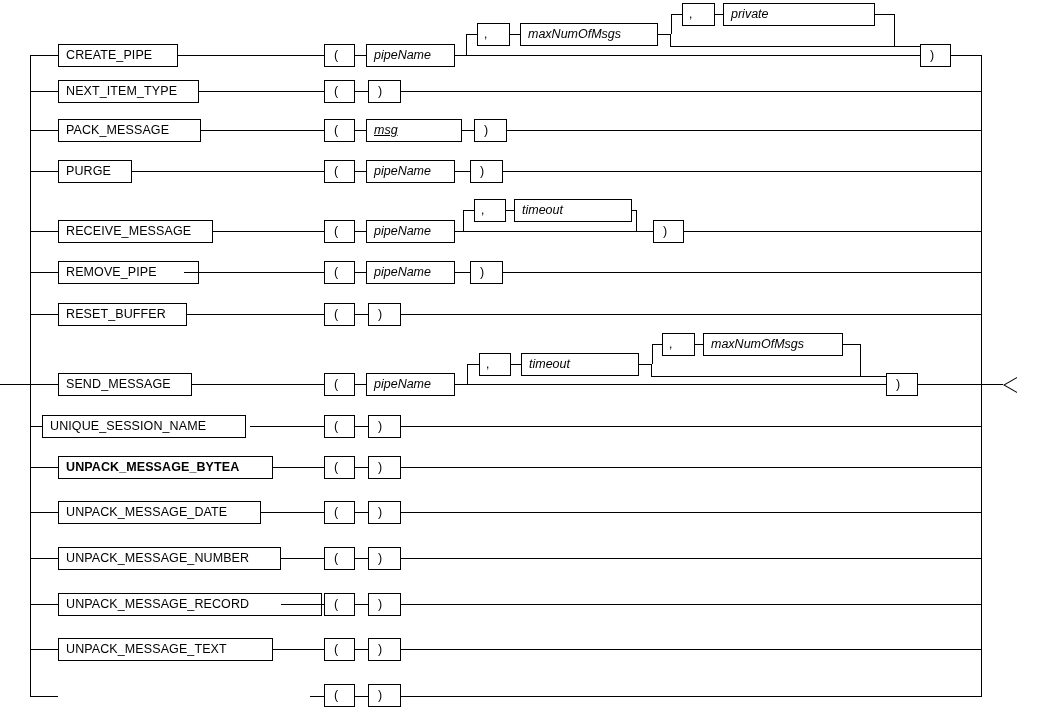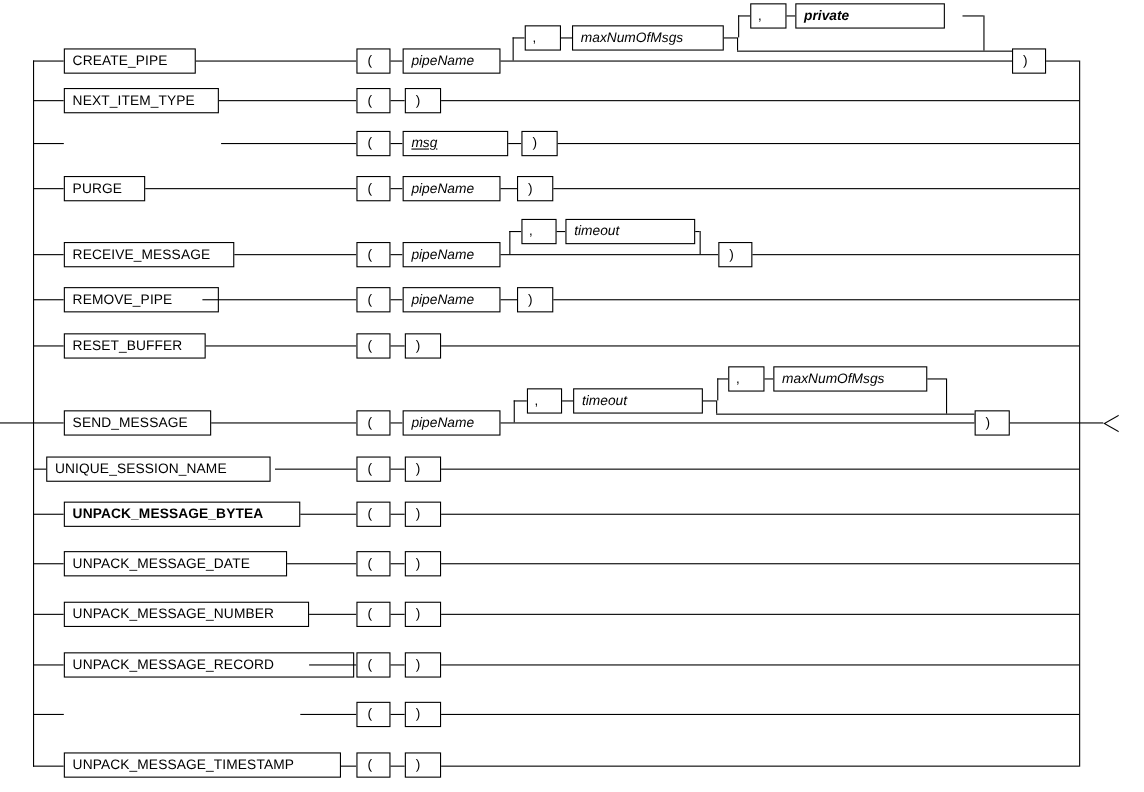--- a/index.html
+++ b/index.html
@@ -95,21 +95,21 @@
   <div class="line hline" style="left:658px;top:34px;width:12px;"></div>
   <div class="line vline" style="left:670px;top:34px;height:12px;"></div>
   <div class="line hline" style="left:670px;top:46px;width:250px;"></div>
 
   <div class="line vline" style="left:671px;top:14px;height:20px;"></div>
   <div class="line hline" style="left:671px;top:14px;width:11px;"></div>
   <div class="box comma" style="left:682px;top:3px;width:33px;">
     <span class="lbl">,</span>
   </div>
   <div class="line hline" style="left:715px;top:14px;width:8px;"></div>
-  <div class="box nt" style="left:723px;top:3px;width:136px;font-weight:bold;">
+  <div class="box nt" style="left:723px;top:3px;width:152px;">
     <span class="lbl">private</span>
   </div>
   <div class="line hline" style="left:875px;top:14px;width:19px;"></div>
   <div class="line vline" style="left:894px;top:14px;height:32px;"></div>
   <div class="line vline" style="left:920px;top:46px;height:9px;"></div>
 
   <div class="box punct" style="left:920px;top:44px;width:31px;">
     <span class="lbl">)</span>
   </div>
   <div class="line hline" style="left:951px;top:55px;width:30px;"></div>
@@ -122,20 +122,23 @@
   <div class="box punct" style="left:324px;top:80px;width:31px;">
     <span class="lbl">(</span>
   </div>
   <div class="line hline" style="left:355px;top:91px;width:13px;"></div>
   <div class="box punct" style="left:368px;top:80px;width:33px;">
     <span class="lbl">)</span>
   </div>
   <div class="line hline" style="left:401px;top:91px;width:580px;"></div>
 
   <div class="line hline" style="left:30px;top:130px;width:28px;"></div>
+  <div class="box kw" style="left:58px;top:119px;width:143px;">
+    <span class="lbl">PACK_MESSAGE</span>
+  </div>
   <div class="line hline" style="left:201px;top:130px;width:123px;"></div>
   <div class="box punct" style="left:324px;top:119px;width:31px;">
     <span class="lbl">(</span>
   </div>
   <div class="line hline" style="left:355px;top:130px;width:11px;"></div>
   <div class="box nt" style="left:366px;top:119px;width:96px;text-decoration:underline;">
     <span class="lbl">msg</span>
   </div>
   <div class="line hline" style="left:462px;top:130px;width:12px;"></div>
   <div class="box punct" style="left:474px;top:119px;width:33px;">
@@ -331,34 +334,34 @@
   <div class="box punct" style="left:324px;top:593px;width:31px;">
     <span class="lbl">(</span>
   </div>
   <div class="line hline" style="left:355px;top:604px;width:13px;"></div>
   <div class="box punct" style="left:368px;top:593px;width:33px;">
     <span class="lbl">)</span>
   </div>
   <div class="line hline" style="left:401px;top:604px;width:580px;"></div>
 
   <div class="line hline" style="left:30px;top:649px;width:28px;"></div>
+  <div class="box kw" style="left:58px;top:638px;width:215px;">
+    <span class="lbl">UNPACK_MESSAGE_TEXT</span>
+  </div>
   <div class="line hline" style="left:273px;top:649px;width:51px;"></div>
   <div class="box punct" style="left:324px;top:638px;width:31px;">
     <span class="lbl">(</span>
   </div>
   <div class="line hline" style="left:355px;top:649px;width:13px;"></div>
   <div class="box punct" style="left:368px;top:638px;width:33px;">
     <span class="lbl">)</span>
   </div>
   <div class="line hline" style="left:401px;top:649px;width:580px;"></div>
 
   <div class="line hline" style="left:30px;top:696px;width:28px;"></div>
-  <div class="box kw" style="left:58px;top:684px;width:252px;">
-    <span class="lbl">UNPACK_MESSAGE_TIMESTAMP</span>
-  </div>
   <div class="line hline" style="left:310px;top:696px;width:14px;"></div>
   <div class="box punct" style="left:324px;top:684px;width:31px;">
     <span class="lbl">(</span>
   </div>
   <div class="line hline" style="left:355px;top:696px;width:13px;"></div>
   <div class="box punct" style="left:368px;top:684px;width:33px;">
     <span class="lbl">)</span>
   </div>
   <div class="line hline" style="left:401px;top:696px;width:580px;"></div>
 

